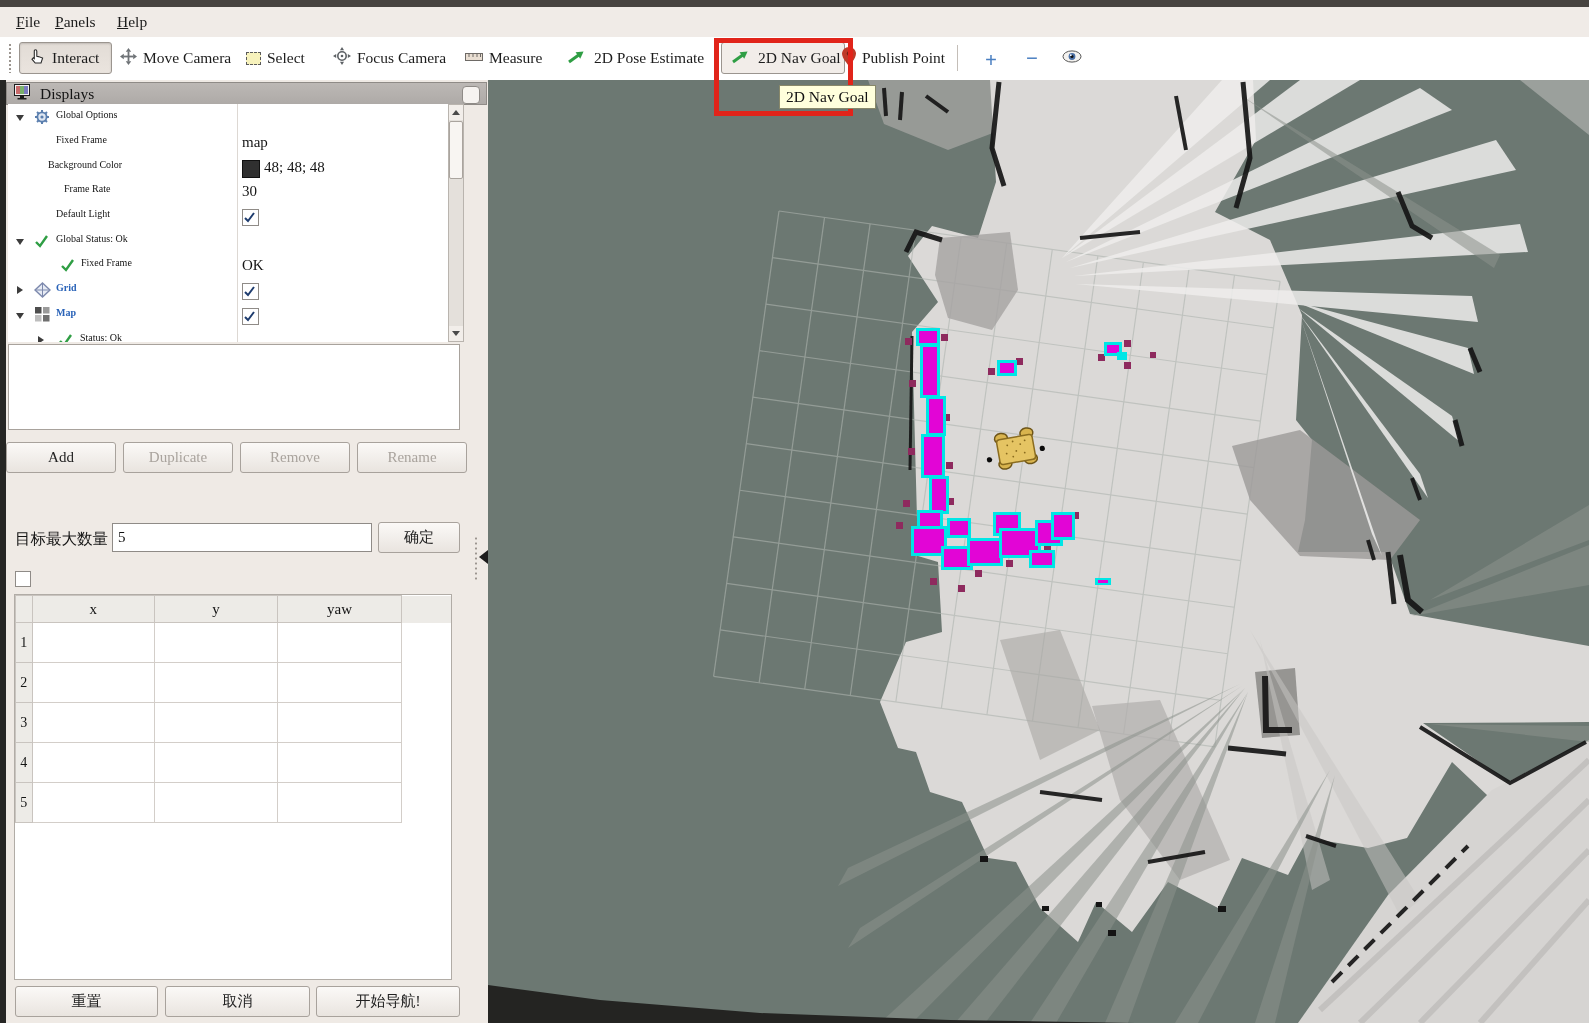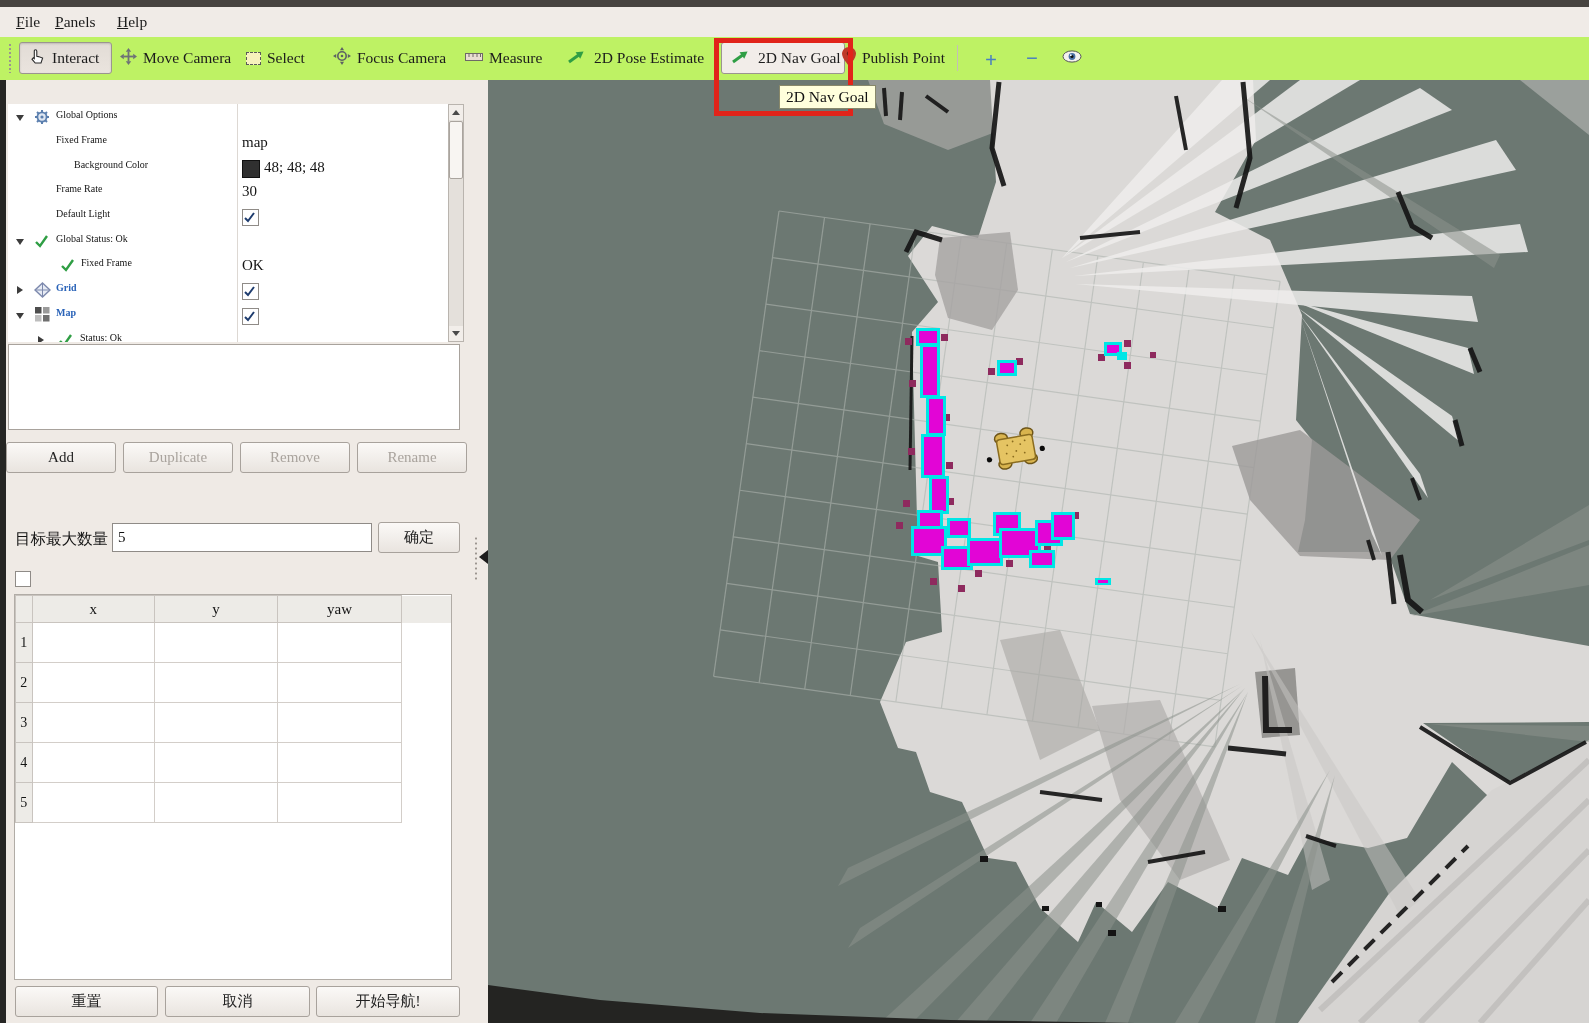--- a/index.html
+++ b/index.html
@@ -3,21 +3,21 @@
 <meta charset="utf-8">
 <style>
   html,body{margin:0;padding:0;background:#2a2a2a;}
   .app{position:relative;width:1589px;height:1023px;overflow:hidden;
        font-family:Liberation Serif, serif;background:#efeae5;}
   
   .titlebar{position:absolute;left:0;top:0;width:1589px;height:7px;background:#474340;}
   .menubar{position:absolute;left:0;top:7px;width:1589px;height:30px;background:#f0ebe7;}
   .menu-item{position:absolute;top:3px;height:24px;line-height:24px;font-size:15.5px;color:#1c1c1c;
              padding:0 4px;cursor:default;}
-  .toolbar{position:absolute;left:0;top:37px;width:1589px;height:43px;background:#bef264;
+  .toolbar{position:absolute;left:0;top:37px;width:1589px;height:43px;background:#ffffff;
            border-bottom:1px solid #b6b1ab;}
   .tb-handle{position:absolute;left:8px;top:6px;width:5px;height:30px;
              background-image:radial-gradient(circle,#9b958f 1px,transparent 1.2px);
              background-size:4px 4px;}
   .tb-item{position:absolute;top:5px;height:32px;display:flex;align-items:center;gap:6px;
            font-size:15.5px;color:#1c1c1c;white-space:nowrap;}
   .tb-button{border:1px solid #9b958f;border-radius:3px;padding:0 10px;background:#f2ede9;}
   .tb-button.checked{background:linear-gradient(#e2dcd6,#eae4de);box-shadow:inset 0 1px 2px rgba(0,0,0,.15);}
   .tb-sep{position:absolute;left:957px;top:8px;width:1px;height:26px;background:#c4beb8;}
   .tb-glyph{font-size:21px;font-weight:bold;color:#4a7fc1;line-height:20px;}
@@ -210,20 +210,34 @@
           </svg>
       </span>
     </div>
     <div class="dd-arrow" style="left:1086px;top:64px;"></div>
   </div>
 
   <div class="left-sliver"></div>
 
   <div class="panel">
 
+    <div class="panel-header" style="top:2px;">
+      <span>
+        <svg width="18" height="16" viewBox="0 0 18 16">
+          <rect x="0.5" y="0.5" width="15" height="11" fill="#f2f2f2" stroke="#1c1c1c"></rect>
+          <rect x="2" y="2" width="4" height="8" fill="#c96a6a"></rect>
+            <rect x="6" y="2" width="4" height="8" fill="#79b06d"></rect>
+          <rect x="10" y="2" width="4" height="8" fill="#7a7ac0"></rect>
+          <rect x="6" y="12" width="4" height="2" fill="#1c1c1c"></rect>
+            <rect x="3.5" y="14" width="9" height="1.5" fill="#1c1c1c"></rect>
+          </svg>
+      </span>
+      <span>Displays</span>
+      <span class="ph-box"></span>
+    </div>
 
     <div class="tree">
       <div class="tree-colline"></div>
 
       <div class="trow" style="top:2px;">
         <span class="exp-down" style="left:8px;"></span>
         <span style="position:absolute;left:26px;top:3px;">
           <svg width="16" height="16" viewBox="0 0 16 16">
             <g stroke="#5b7fae" stroke-width="2">
                 <line x1="8" y1="1" x2="8" y2="15"></line>
@@ -237,27 +251,27 @@
         </span>
         <span class="lbl" style="left:48px;">Global Options</span>
       </div>
 
       <div class="trow" style="top:27px;">
         <span class="lbl" style="left:48px;">Fixed Frame</span>
         <span class="val">map</span>
       </div>
 
       <div class="trow" style="top:52px;">
-        <span class="lbl" style="left:66px;">Background Color</span>
+        <span class="lbl" style="left:40px;">Background Color</span>
         <span class="swatch"></span>
         <span class="val" style="left:256px;">48; 48; 48</span>
       </div>
 
       <div class="trow" style="top:76px;">
-        <span class="lbl" style="left:48px;">Frame Rate</span>
+        <span class="lbl" style="left:56px;">Frame Rate</span>
         <span class="val">30</span>
       </div>
 
       <div class="trow" style="top:101px;">
         <span class="lbl" style="left:48px;">Default Light</span>
         <span class="cbx">
           <svg width="13" height="13" viewBox="0 0 13 13">
               <polyline points="2,7 5,10 11,2" fill="none" stroke="#1e3c6e" stroke-width="2"></polyline>
             </svg>
         </span>

